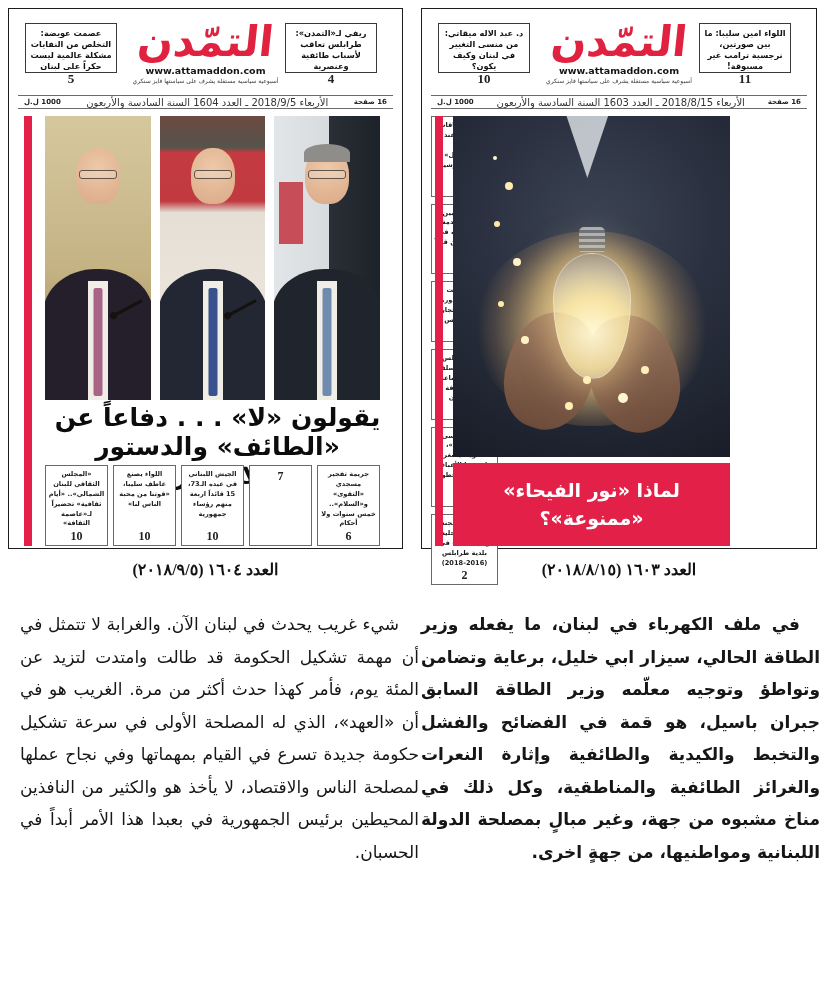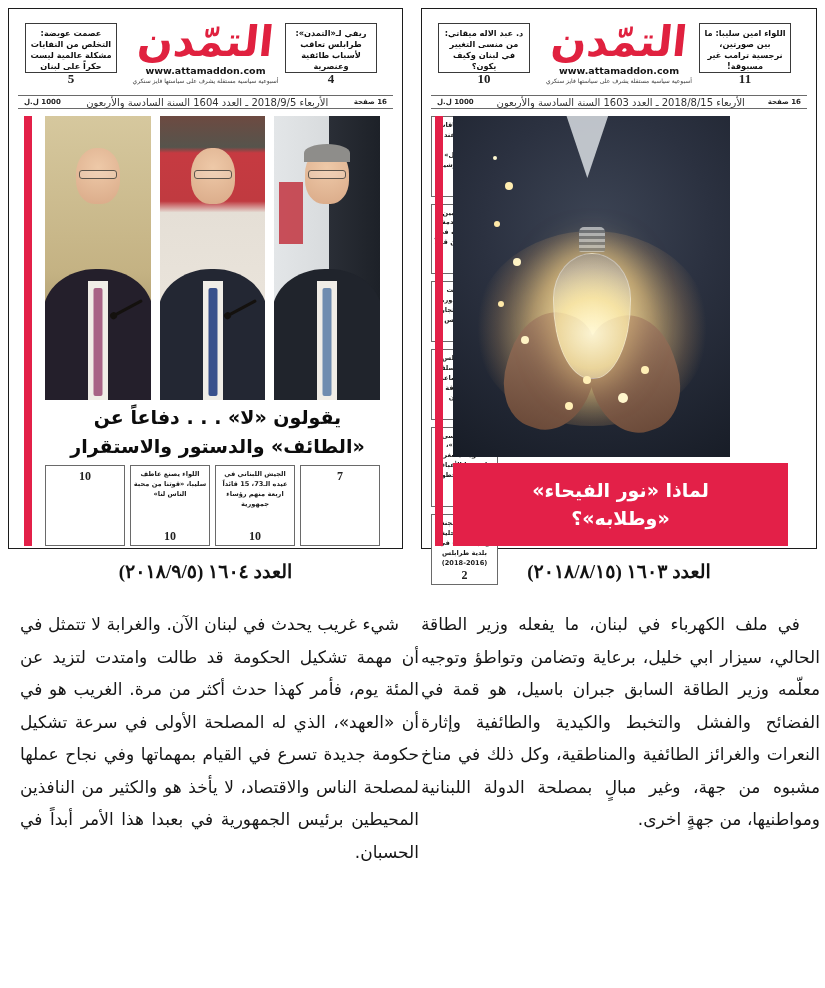--- a/index.html
+++ b/index.html
@@ -54,21 +54,21 @@
   .shirt { position:absolute; bottom:0; left:50%; transform:translateX(-50%); width:20px; height:42%;
            background:#f0ede7; z-index:3; }
   .tie { position:absolute; bottom:4px; left:50%; transform:translateX(-50%); width:9px; height:38%;
          border-radius:2px; z-index:4; }
   .p1 .tie { background:#a86386; } .p2 .tie { background:#39518c; } .p3 .tie { background:#6f8cb0; }
   .mic { position:absolute; bottom:32%; right:7px; width:30px; height:3px; background:#14110e;
          transform:rotate(-28deg); border-radius:2px; z-index:5; }
   .mic::before { content:""; position:absolute; left:-6px; top:-2px; width:7px; height:7px; border-radius:50%; background:#14110e; }
 
   .headline { position:absolute; top:394px; right:20px; left:44px; text-align:center;
-              font-size:19px; font-weight:bold; color:#0c0c0c; line-height:29px; letter-spacing:-.5px; }
+              font-size:25px; font-weight:bold; color:#0c0c0c; line-height:29px; letter-spacing:-.5px; }
 
   .bottom-teasers { position:absolute; top:456px; right:22px; width:335px; height:81px;
                     display:flex; gap:5px; direction:rtl; }
   .teaser-sm { flex:1; border:1px solid #6a6a6a; background:#fff; padding:4px 2px 2px; text-align:center;
                font-size:6.6px; font-weight:bold; line-height:1.5; color:#1a1a1a;
                display:flex; flex-direction:column; justify-content:space-between; }
   .teaser-sm .pnum { font-family:"Liberation Serif", serif; font-size:12px; font-weight:bold; color:#222; line-height:1.1; }
 
   
   .sidebar-col { position:absolute; top:107px; right:318px; left:11px; width:67px; height:430px;
@@ -89,35 +89,35 @@
               background:repeating-linear-gradient(180deg,#a8adb5 0 3px,#646a74 3px 6px); border-radius:5px 5px 2px 2px; z-index:3; }
   .bulb-glass { position:absolute; bottom:23%; left:50%; transform:translateX(-50%); width:78px; height:126px; z-index:3;
                 background:radial-gradient(circle at 50% 64%, rgba(255,248,214,.96) 0%, rgba(255,236,170,.82) 40%, rgba(242,242,236,.38) 75%, rgba(255,255,255,.16) 100%);
                 border-radius:50% 50% 48% 48% / 36% 36% 62% 62%;
                 box-shadow:0 0 32px 8px rgba(255,220,140,.5); border:1px solid rgba(255,255,255,.35); }
   .fairy { position:absolute; top:40px; left:40px; width:4px; height:4px; border-radius:50%; background:#fff8d0; z-index:4;
            box-shadow: 14px 28px 0 2px #ffedb0, 2px 66px 0 1px #ffe9a8, 22px 104px 0 2px #fff3c4,
                        6px 146px 0 1px #ffe9a8, 30px 182px 0 2px #fff3c4, 92px 222px 0 2px #ffefb6,
                        128px 240px 0 3px #fff6cc, 74px 248px 0 2px #ffefb6, 150px 212px 0 2px #ffefb6; }
 
-  .banner { position:absolute; top:454px; left:31px; width:335px; height:83px; background:#e32048;
+  .banner { position:absolute; top:454px; left:31px; width:277px; height:83px; background:#e32048;
             color:#fff; text-align:center; font-weight:bold; font-size:19px; line-height:28px; padding-top:13px;
             letter-spacing:-.5px; }
 
   
   .caption { position:absolute; top:560px; text-align:center; font-family:"Liberation Serif", serif;
-             font-weight:bold; font-size:19px; color:#121212; }
+             font-weight:bold; font-size:16px; color:#121212; }
   .caption.cap-left  { left:8px;   width:395px; }
   .caption.cap-right { left:421px; width:396px; }
 
   .article { position:absolute; top:608px; width:399px; font-size:17px; line-height:32.5px;
              text-align:justify; color:#161616; direction:rtl; }
   .article p { text-indent:20px; }
   .article.col-left  { left:20px; }
-  .article.col-right { left:421px; }
+  .article.col-right { left:421px;font-weight:bold; }
 </style>
 </head>
 <body>
 
 <div class="page left-page">
   <div class="teaser-top pos-right">
     <span>ريفي لـ«التمدن»: طرابلس تعاقب لأسباب طائفية وعنصرية</span>
     <span class="pnum">4</span>
   </div>
   <div class="masthead">
@@ -167,31 +167,36 @@
   </div>
   <div class="red-bar" style="left:15px;"></div>
 
   <div class="headline">
     <div>يقولون «لا» . . . دفاعاً عن</div>
     <div>«الطائف» والدستور والاستقرار</div>
   </div>
 
   <div class="bottom-teasers">
     <div class="teaser-sm">
+      <span>جريمة تفجير مسجدي «التقوى» و«السلام».. خمس سنوات ولا أحكام</span>
+      <span class="pnum">6</span>
+    </div>
+    <div class="teaser-sm">
       <span class="pnum">7</span>
     </div>
     <div class="teaser-sm">
       <span>الجيش اللبناني في عيده الـ73، 15 قائداً اربعة منهم رؤساء جمهورية</span>
       <span class="pnum">10</span>
     </div>
     <div class="teaser-sm">
       <span>اللواء يصنع عاطف سليبا، «قوتنا من محبة الناس لنا»</span>
       <span class="pnum">10</span>
     </div>
     <div class="teaser-sm">
+      <span>«المجلس الثقافي للبنان الشمالي».. «أيام ثقافية» تحضيراً لـ«عاصمة الثقافة»</span>
       <span class="pnum">10</span>
     </div>
   </div>
 </div>
 
 <div class="page right-page">
   <div class="teaser-top pos-right">
     <span>اللواء امين سليبا: ما بين صورتين، نرجسية ترامب غير مسبوقة!</span>
     <span class="pnum">11</span>
   </div>
@@ -243,21 +248,21 @@
     <div class="glow"></div>
     <div class="hand hl"></div>
     <div class="hand hr"></div>
     <div class="bulb-cap"></div>
     <div class="bulb-glass"></div>
     <div class="fairy"></div>
   </div>
 
   <div class="banner">
     <div>لماذا «نور الفيحاء»</div>
-    <div>«وطلابه»؟</div>
+    <div>«ممنوعة»؟</div>
   </div>
 
   <div class="red-bar" style="left:13px;"></div>
 </div>
 
 <div class="caption cap-left">العدد ١٦٠٤ (٢٠١٨/٩/٥)</div>
 <div class="caption cap-right">العدد ١٦٠٣ (٢٠١٨/٨/١٥)</div>
 
 <div class="article col-right">
   <p>في ملف الكهرباء في لبنان، ما يفعله وزير الطاقة الحالي، سيزار ابي خليل، برعاية وتضامن وتواطؤ وتوجيه معلّمه وزير الطاقة السابق جبران باسيل، هو قمة في الفضائح والفشل والتخبط والكيدية والطائفية وإثارة النعرات والغرائز الطائفية والمناطقية، وكل ذلك في مناخ مشبوه من جهة، وغير مبالٍ بمصلحة الدولة اللبنانية ومواطنيها، من جهةٍ اخرى.</p>

